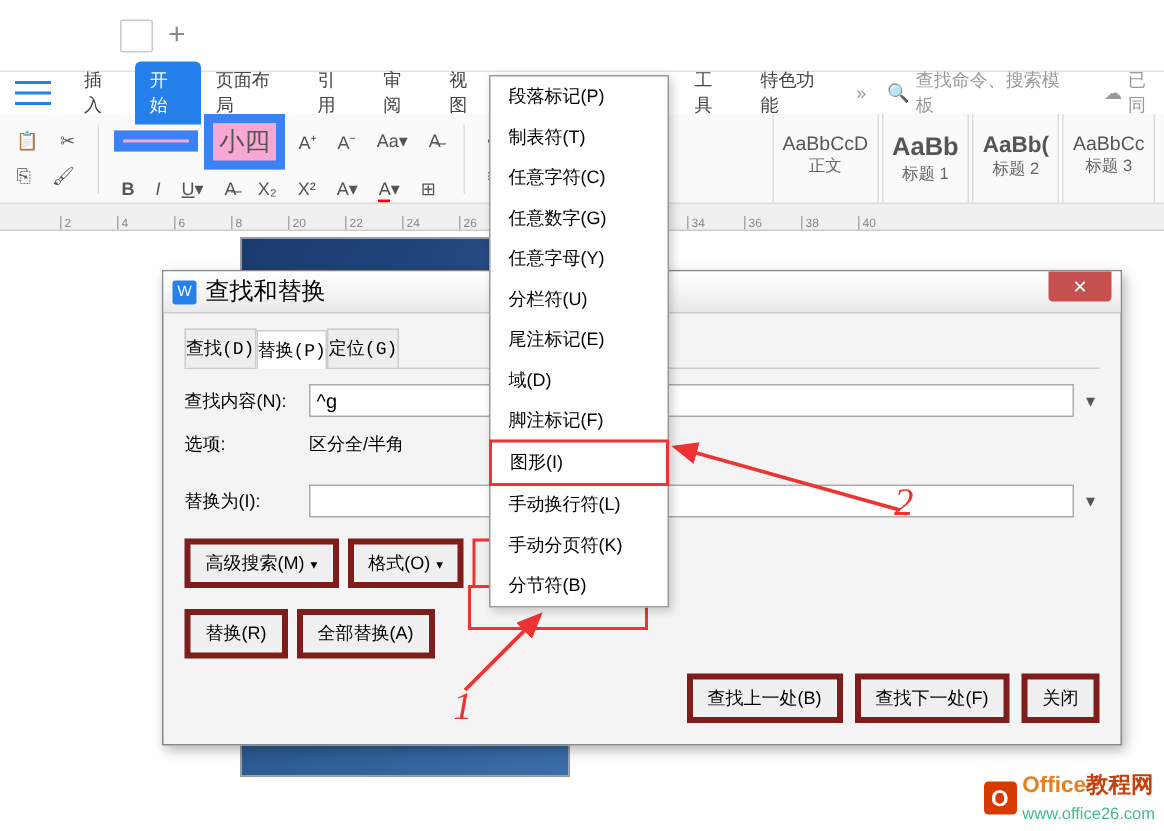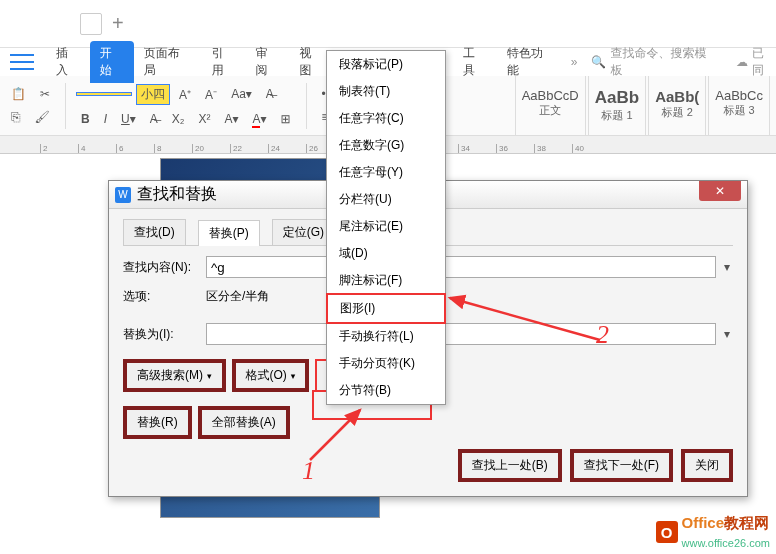--- a/index.html
+++ b/index.html
@@ -19,39 +19,39 @@
 .ribbon-tabs .more { padding: 0 6px; color: #999; }
 .ribbon-tabs .search { display: flex; align-items: center; color: #999; margin-left: 8px; }
 .ribbon-tabs .sync { display: flex; align-items: center; color: #999; margin-left: 18px; }
 
 
 .toolbar { height: 60px; border-bottom: 1px solid #ddd; background: #fafafa; display: flex; align-items: center; padding: 0 6px; gap: 6px; font-size: 12px; color: #555; overflow: hidden; }
 .toolbar .sep { width: 1px; height: 46px; background: #ddd; margin: 0 4px; }
 .toolbar .grp { display: flex; flex-direction: column; gap: 3px; }
 .toolbar .row { display: flex; align-items: center; gap: 4px; }
 .toolbar .btn { padding: 2px 4px; border: 1px solid transparent; cursor: pointer; }
-.toolbar .sel { border: 1px solid #3b82f6; padding: 1px 4px; font-size: 12px; background: #fde047; }
+.toolbar .sel { border: 6px solid #3b82f6; padding: 1px 4px; font-size: 17px; background: #f9a8d4; }
 .toolbar .styles { display: flex; gap: 2px; margin-left: auto; }
 .toolbar .style-box { border: 1px solid #ddd; padding: 12px 6px; text-align: center; min-width: 58px; }
 .toolbar .style-box .preview { font-size: 13px; }
 .toolbar .style-box .label { font-size: 11px; color: #666; }
 
 
 .ruler { height: 18px; background: #f0f0f0; border-bottom: 1px solid #ccc; font-size: 8px; color: #888; display: flex; align-items: flex-end; padding-left: 40px; }
 .ruler span { width: 38px; border-left: 1px solid #aaa; padding-left: 2px; }
 
 
 .dialog { position: absolute; left: 108px; top: 180px; width: 640px; background: #f4f4f4; border: 1px solid #888; box-shadow: 2px 3px 8px rgba(0,0,0,0.3); }
 .dialog .titlebar { height: 28px; background: linear-gradient(#fff,#eaeaea); display: flex; align-items: center; padding: 0 6px; border-bottom: 1px solid #ccc; }
 .dialog .titlebar .wicon { width: 16px; height: 16px; background: #2680eb; color: #fff; font-size: 10px; display: flex; align-items: center; justify-content: center; border-radius: 2px; margin-right: 6px; }
 .dialog .titlebar .title { font-size: 16px; flex: 1; }
 .dialog .titlebar .close { width: 42px; height: 20px; background: #c75050; color: #fff; display: flex; align-items: center; justify-content: center; font-size: 12px; cursor: pointer; border-radius: 0 0 3px 3px; margin-top: -8px; }
 .dialog .body { padding: 10px 14px 14px; font-size: 12px; }
 .dialog .tabs { display: flex; border-bottom: 1px solid #ccc; margin-bottom: 10px; }
-.dialog .tabs .dtab { padding: 4px 10px; border: 1px solid #ccc; border-bottom: none; background: #eee; margin-right: 12px; cursor: pointer; }
+.dialog .tabs .dtab { padding: 4px 0; border: 1px solid #ccc; border-bottom: none; background: #eee; margin-right: 0; cursor: pointer; font-family: Liberation Mono, monospace; }
 .dialog .tabs .dtab.active { background: #fff; position: relative; top: 1px; }
 .dialog .field-row { display: flex; align-items: center; margin-bottom: 10px; gap: 5px; }
 .dialog .field-row label { width: 78px; }
 .dialog .field-row .inp { flex: 1; height: 22px; border: 1px solid #aaa; padding: 0 4px; background: #fff; }
 .dialog .field-row .dd { width: 12px; text-align: center; color: #555; }
 .dialog .btn-row { display: flex; gap: 6px; margin: 14px 0 10px; }
 .dialog .wbtn { padding: 4px 10px; border: 4px solid #7f1d1d; background: #f0f0f0; cursor: pointer; font-size: 12px; display: flex; align-items: center; }
 .dialog .wbtn .caret { margin-left: 4px; font-size: 9px; }
 .dialog .footer { display: flex; justify-content: flex-end; gap: 8px; margin-top: 2px; }
 .highlight-red { border: 2px solid #e33 !important; }

